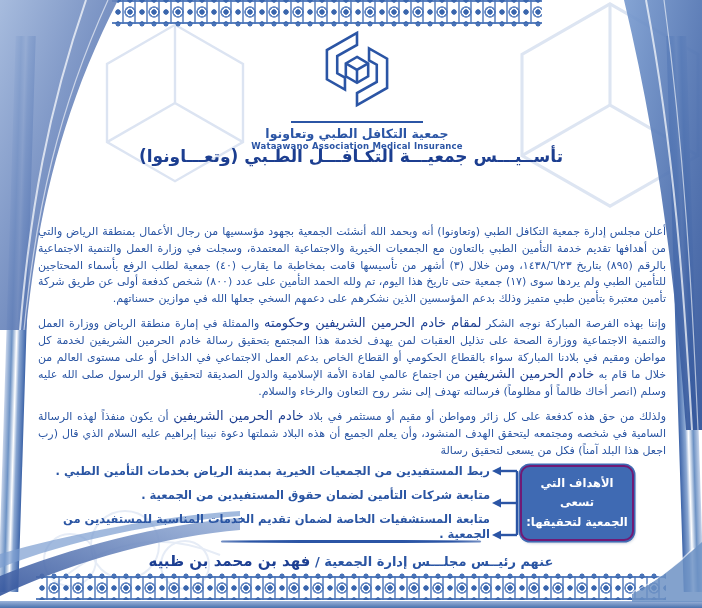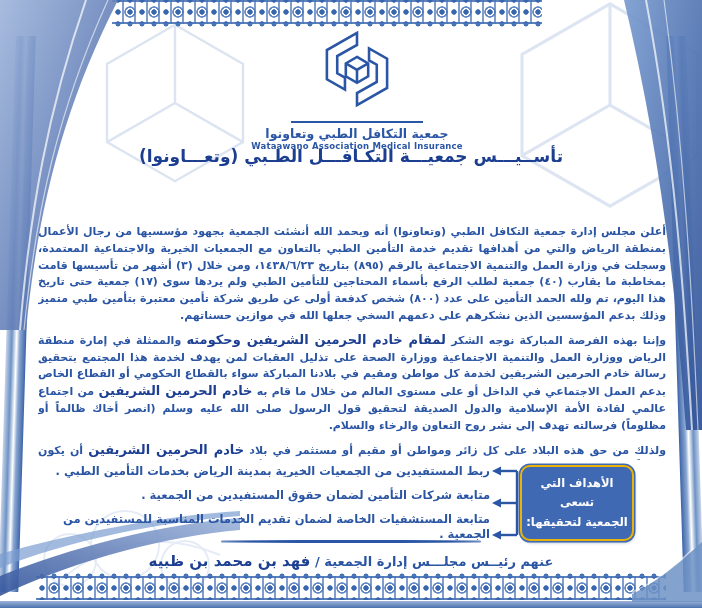--- a/index.html
+++ b/index.html
@@ -36,31 +36,31 @@
   .logo-ar{font-size:12.5px;font-weight:700;color:#2b55a5;direction:rtl;}
   .logo-en{font-size:8.5px;font-weight:700;color:#2b55a5;letter-spacing:.2px;}
 
   
   .header{position:absolute;top:146px;left:28px;right:28px;text-align:center;direction:rtl;}
   .title{font-size:17px;font-weight:700;color:#1c3e90;line-height:1.25;}
   .subtitle{font-size:16px;font-weight:700;color:#1c3e90;margin-top:5px;}
 
   
   .bodytext{position:absolute;top:224px;left:38px;right:36px;height:236px;overflow:hidden;
-    direction:rtl;text-align:justify;color:#2a55a3;font-size:11px;font-weight:700;line-height:16.8px;}
+    direction:rtl;text-align:justify;color:#2a55a3;font-size:11px;font-weight:400;line-height:16.8px;}
   .bodytext p{margin:0 0 7px 0;}
   .emph{font-size:13px;color:#1d3f92;}
 
   
   .goals{position:absolute;top:461px;left:53px;right:38px;height:84px;display:flex;direction:ltr;align-items:center;}
   .goal-list{flex:1;direction:rtl;text-align:right;color:#2a55a3;font-size:11.5px;font-weight:700;}
   .goal-item{margin:0 0 9px 0;line-height:1.3;}
   .goal-item:last-child{margin-bottom:0;}
   .bracket{width:30px;height:80px;flex:0 0 auto;}
-  .callout{flex:0 0 auto;width:102px;margin-right:30px;background:#3f6ab3;border:2px solid #eab308;
+  .callout{flex:0 0 auto;width:102px;margin-right:30px;background:#3f6ab3;border:2px solid #701a75;
     box-shadow:0 0 0 1.5px #3f6ab3,1px 2px 3px rgba(30,60,120,.35);border-radius:10px;
     color:#ffffff;font-size:11.5px;font-weight:700;text-align:center;direction:rtl;padding:7px 4px;line-height:1.7;}
 
   
   .divider{position:absolute;top:540px;left:221px;width:260px;height:3px;border-radius:2px;
     background:radial-gradient(ellipse at center,#2b55a5 55%,rgba(43,85,165,0) 100%);}
   .signature{position:absolute;top:551px;left:0;right:0;text-align:center;direction:rtl;color:#2a55a3;}
   .sig-prefix{font-size:13px;font-weight:700;}
   .sig-name{font-size:15px;font-weight:700;color:#1d3f92;letter-spacing:.5px;}
 </style>
@@ -150,21 +150,21 @@
     <div class="logo-en">Wataawano Association Medical Insurance</div>
   </div>
 
   <div class="header">
     <div class="title">تأســيـــس جمعيـــة التكـافـــل الطـبي (وتعـــاونوا)</div>
   </div>
 
   <div class="bodytext">
     <p><span>أعلن مجلس إدارة جمعية التكافل الطبي (وتعاونوا) أنه وبحمد الله أنشئت الجمعية بجهود مؤسسيها من رجال الأعمال بمنطقة الرياض والتي من أهدافها تقديم خدمة التأمين الطبي بالتعاون مع الجمعيات الخيرية والاجتماعية المعتمدة، وسجلت في وزارة العمل والتنمية الاجتماعية بالرقم (٨٩٥) بتاريخ ١٤٣٨/٦/٢٣، ومن خلال (٣) أشهر من تأسيسها قامت بمخاطبة ما يقارب (٤٠) جمعية لطلب الرفع بأسماء المحتاجين للتأمين الطبي ولم يردها سوى (١٧) جمعية حتى تاريخ هذا اليوم، تم ولله الحمد التأمين على عدد (٨٠٠) شخص كدفعة أولى عن طريق شركة تأمين معتبرة بتأمين طبي متميز وذلك بدعم المؤسسين الذين نشكرهم على دعمهم السخي جعلها الله في موازين حسناتهم.</span></p>
     <p><span>وإننا بهذه الفرصة المباركة نوجه الشكر </span><span class="emph">لمقام خادم الحرمين الشريفين وحكومته</span><span> والممثلة في إمارة منطقة الرياض ووزارة العمل والتنمية الاجتماعية ووزارة الصحة على تذليل العقبات لمن يهدف لخدمة هذا المجتمع بتحقيق رسالة خادم الحرمين الشريفين لخدمة كل مواطن ومقيم في بلادنا المباركة سواء بالقطاع الحكومي أو القطاع الخاص بدعم العمل الاجتماعي في الداخل أو على مستوى العالم من خلال ما قام به </span><span class="emph">خادم الحرمين الشريفين</span><span> من اجتماع عالمي لقادة الأمة الإسلامية والدول الصديقة لتحقيق قول الرسول صلى الله عليه وسلم (انصر أخاك ظالماً أو مظلوماً) فرسالته تهدف إلى نشر روح التعاون والرخاء والسلام.</span></p>
-    <p><span>ولذلك من حق هذه البلاد على كل زائر ومواطن أو مقيم أو مستثمر في بلاد </span><span class="emph">خادم الحرمين الشريفين</span><span> أن يكون منفذاً لهذه الرسالة السامية في شخصه ومجتمعه ليتحقق الهدف المنشود، وأن يعلم الجميع أن هذه البلاد شملتها دعوة نبينا إبراهيم عليه السلام الذي قال (رب اجعل هذا البلد آمناً) فكل من يسعى لتحقيق رسالة </span></p>
+    <p><span>ولذلك من حق هذه كدفعة على كل زائر ومواطن أو مقيم أو مستثمر في بلاد </span><span class="emph">خادم الحرمين الشريفين</span><span> أن يكون منفذاً لهذه الرسالة السامية في شخصه ومجتمعه ليتحقق الهدف المنشود، وأن يعلم الجميع أن هذه البلاد شملتها دعوة نبينا إبراهيم عليه السلام الذي قال (رب اجعل هذا البلد آمناً) فكل من يسعى لتحقيق رسالة </span></p>
   </div>
 
   <div class="goals">
     <div class="goal-list">
       <div class="goal-item">ربط المستفيدين من الجمعيات الخيرية بمدينة الرياض بخدمات التأمين الطبي .</div>
       <div class="goal-item">متابعة شركات التأمين لضمان حقوق المستفيدين من الجمعية .</div>
       <div class="goal-item">متابعة المستشفيات الخاصة لضمان تقديم الخدمات المناسبة للمستفيدين من الجمعية .</div>
     </div>
     <svg class="bracket" viewBox="0 0 30 80">
       <g stroke="#2b55a5" stroke-width="2.4" fill="none">

